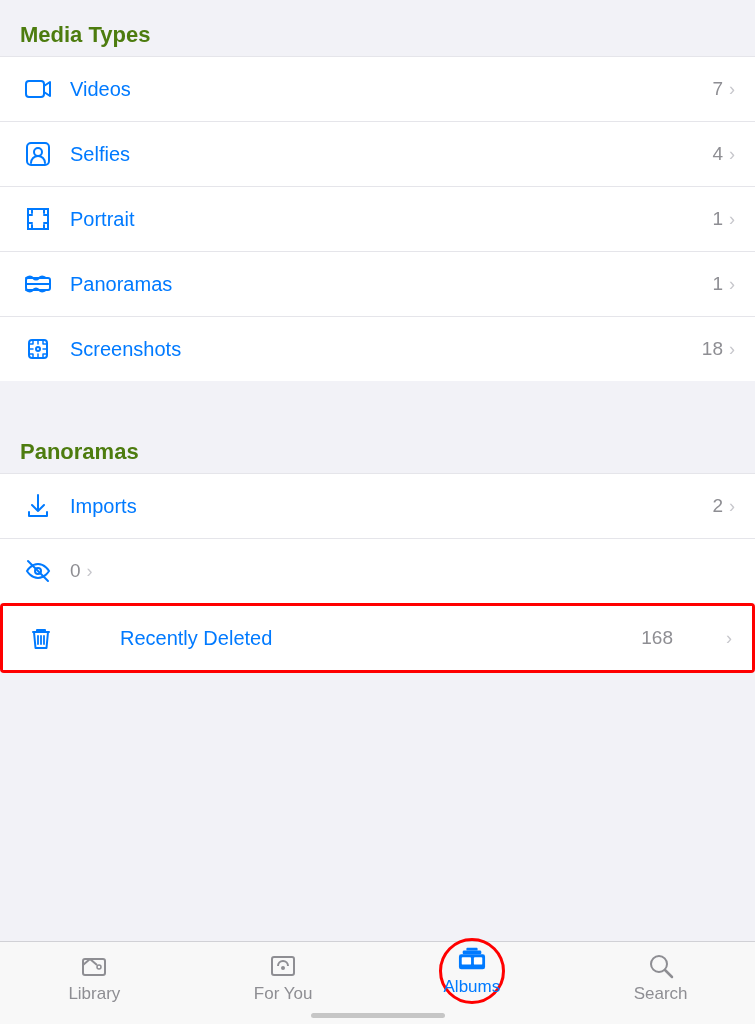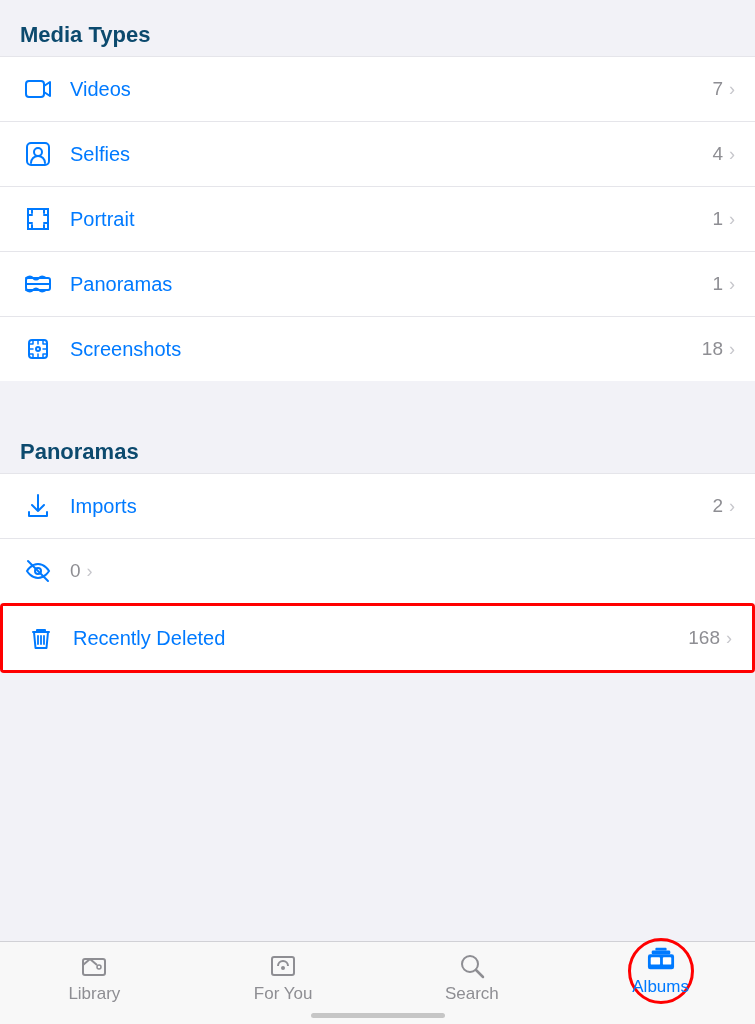--- a/index.html
+++ b/index.html
@@ -8,21 +8,21 @@
       background: #f2f2f7;
       width: 755px;
       min-height: 1024px;
       overflow-x: hidden;
     }
 
     .section-header {
       padding: 22px 20px 8px 20px;
       font-size: 22px;
       font-weight: 700;
-      color: #0c4a6e;
+      color: #4d7c0f;
     }
 
     .list-section {
       background: #fff;
       border-top: 1px solid #e5e5ea;
     }
 
     .list-item {
       display: flex;
       align-items: center;
@@ -77,20 +77,21 @@
 
     .recently-deleted-wrapper {
       border: 3px solid red;
       border-radius: 4px;
       margin: 0;
       background: #fff;
     }
 
     .recently-deleted-wrapper .list-item {
       border-bottom: none;
+      gap: 47px;
     }
 
     
     .tab-bar {
       position: fixed;
       bottom: 0;
       left: 0;
       width: 755px;
       background: rgba(248, 248, 248, 0.95);
       border-top: 1px solid #d1d1d6;
@@ -300,39 +301,39 @@
       <svg width="26" height="26" viewBox="0 0 26 26" fill="none">
         <rect x="2" y="4" width="22" height="18" rx="2" stroke="#8e8e93" stroke-width="2" fill="none"></rect>
         <path d="M8 13c0-2.761 2.239-5 5-5s5 2.239 5 5" stroke="#8e8e93" stroke-width="2" fill="none"></path>
         <circle cx="13" cy="15" r="2" fill="#8e8e93"></circle>
       </svg>
     </div>
     <span class="tab-label">For You</span>
   </div>
 
   <div class="tab-item">
-    <div class="tab-icon">
-      <svg width="26" height="26" viewBox="0 0 26 26" fill="none">
-        <circle cx="11" cy="11" r="8" stroke="#8e8e93" stroke-width="2" fill="none"></circle>
-        <line x1="17" y1="17" x2="24" y2="24" stroke="#8e8e93" stroke-width="2.5" stroke-linecap="round"></line>
-      </svg>
-    </div>
-    <span class="tab-label">Search</span>
-  </div>
-
-  <div class="tab-item">
     <div class="tab-albums-circle">
       <div class="tab-icon">
         <svg width="30" height="26" viewBox="0 0 30 26" fill="none">
           <rect x="1" y="8" width="28" height="16" rx="2.5" fill="#007aff"></rect>
           <rect x="5" y="4" width="20" height="4" rx="1.5" fill="#007aff"></rect>
           <rect x="9" y="1" width="12" height="3" rx="1" fill="#007aff"></rect>
           <rect x="4" y="11" width="10" height="8" rx="1" fill="white"></rect>
           <rect x="17" y="11" width="9" height="8" rx="1" fill="white"></rect>
         </svg>
       </div>
       <span class="tab-label active">Albums</span>
     </div>
   </div>
 
+  <div class="tab-item">
+    <div class="tab-icon">
+      <svg width="26" height="26" viewBox="0 0 26 26" fill="none">
+        <circle cx="11" cy="11" r="8" stroke="#8e8e93" stroke-width="2" fill="none"></circle>
+        <line x1="17" y1="17" x2="24" y2="24" stroke="#8e8e93" stroke-width="2.5" stroke-linecap="round"></line>
+      </svg>
+    </div>
+    <span class="tab-label">Search</span>
+  </div>
+
 </div>
 
 <div class="home-indicator"></div>
 
 </body></html>

